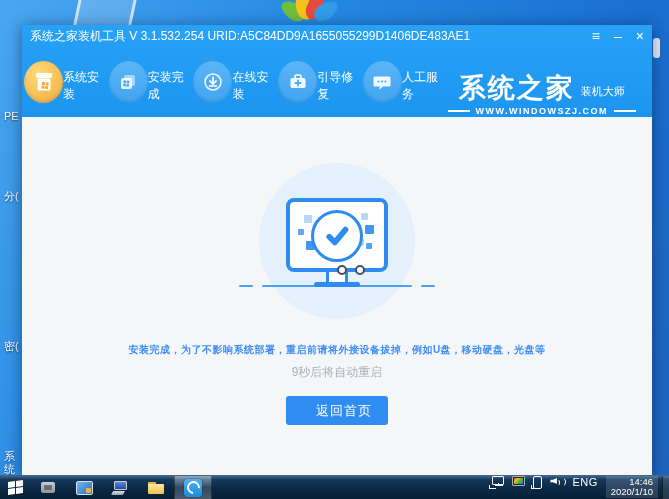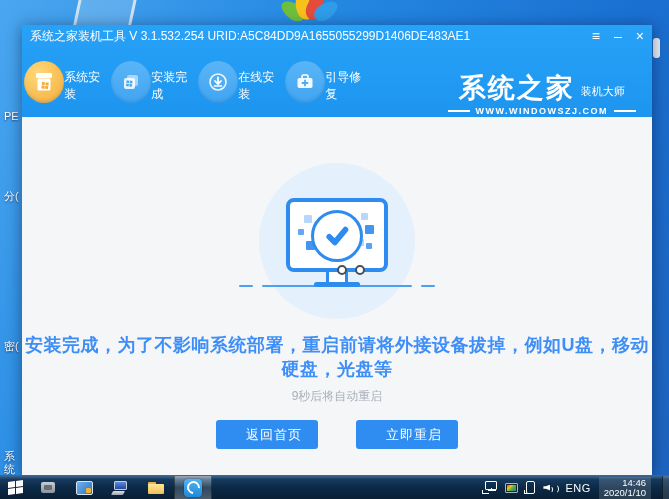--- a/index.html
+++ b/index.html
@@ -66,21 +66,21 @@
   .dot{position:absolute;width:10px;height:10px;border:2px solid #474f5c;border-radius:50%;background:#fff;box-sizing:border-box;}
   .dot.d1{left:44px;top:60px;}
   .dot.d2{left:62px;top:60px;}
   .stand-neck{position:absolute;left:50%;top:105px;transform:translateX(-50%);width:16px;height:15px;
     background:#fff;border-left:3px solid #2e8bf0;border-right:3px solid #2e8bf0;}
   .stand-base{position:absolute;left:50%;top:119px;transform:translateX(-50%);width:46px;height:5px;
     background:#2e8bf0;border-radius:3px;}
   .ground{position:absolute;left:50%;top:122px;transform:translateX(-50%);width:196px;height:2px;display:flex;gap:9px;}
   .ground i{background:#4d9ff0;height:2px;border-radius:1px;display:block;}
   .ground .g1{width:14px;}.ground .g2{flex:1;}.ground .g3{width:14px;}
-  .message{margin-top:14px;text-align:center;color:#3e8ef7;font-size:18px;font-weight:600;letter-spacing:.5px;}
+  .message{margin-top:24px;text-align:center;color:#3e8ef7;font-size:10px;font-weight:600;letter-spacing:.5px;}
   .countdown{margin-top:7px;text-align:center;color:#a9b0bb;font-size:12px;}
   .btn-row{margin-top:15px;display:flex;justify-content:center;gap:38px;}
   .btn{width:102px;height:29px;background:#2f8df2;color:#fff;font-size:13px;border:none;border-radius:3px;
     display:flex;align-items:center;justify-content:center;cursor:pointer;letter-spacing:1px;padding-left:20px;}
   
   .taskbar{position:absolute;left:0;bottom:0;width:669px;height:24px;z-index:3;display:flex;align-items:stretch;
     background:linear-gradient(#3c6690 0%,#16395c 15%,#0b2844 55%,#081f36 100%);
     border-top:1px solid rgba(130,170,210,.5);box-sizing:border-box;}
   .tb-start{width:30px;display:flex;align-items:center;justify-content:center;cursor:pointer;}
   .winlogo{display:grid;grid-template-columns:7px 7px;grid-template-rows:6px 6px;gap:1px;transform:skewY(-8deg);}
@@ -100,21 +100,21 @@
     border-radius:1px;transform:skewX(-28deg);}
   .folder{position:relative;width:16px;height:12px;}
   .folder .tab{position:absolute;left:0;top:0;width:8px;height:4px;background:#e9b64a;border-radius:1px 1px 0 0;}
   .folder .bodyp{position:absolute;left:0;top:2px;width:16px;height:10px;border-radius:1px;
     background:linear-gradient(#fbe79c,#f0c050);}
   .appicon{width:18px;height:18px;border-radius:4px;background:linear-gradient(#51b4f2,#1f8ada);
     display:flex;align-items:center;justify-content:center;box-shadow:0 0 2px rgba(0,0,0,.4);}
   .swoosh{width:9px;height:9px;border:2.5px solid #fff;border-radius:50%;border-bottom-color:transparent;
     transform:rotate(-40deg);}
   .tb-spacer{flex:1;}
-  .tray{display:flex;align-items:center;gap:8px;padding-right:11px;color:#fff;}
+  .tray{display:flex;align-items:flex-start;gap:8px;padding-right:4px;color:#fff;}
   .net{position:relative;width:15px;height:13px;}
   .net .mon{position:absolute;right:0;top:0;width:10px;height:7px;border:1px solid #fff;border-radius:1px;}
   .net .base{position:absolute;right:1px;top:9px;width:8px;height:1px;background:#fff;}
   .net .stem{position:absolute;right:5px;top:7px;width:1px;height:2px;background:#fff;}
   .net .cable{position:absolute;left:0;bottom:0;width:7px;height:1px;background:#fff;}
   .net .cable2{position:absolute;left:0;bottom:0;width:1px;height:4px;background:#fff;}
   .disp{width:13px;height:10px;background:#1e242c;border:1px solid #aab4bf;border-radius:1px;padding:1px;box-sizing:border-box;}
   .disp i{display:block;width:100%;height:100%;
     background:linear-gradient(135deg,#e23a2e 0%,#f6c01a 30%,#47b43a 60%,#2f6fe0 100%);}
   .phone{width:7px;height:11px;border:1px solid #fff;border-radius:2px;position:relative;}
@@ -207,20 +207,33 @@
         <span class="nav-circle">
           <svg width="22" height="22" viewBox="0 0 22 22">
             <rect x="3.5" y="7" width="15" height="10" rx="1.8" fill="#fff" opacity=".92"></rect>
             <path d="M8 7V5.4A1.4 1.4 0 0 1 9.4 4h3.2A1.4 1.4 0 0 1 14 5.4V7" fill="none" stroke="#fff" stroke-width="1.6"></path>
             <path d="M11 9.5v5M8.5 12h5" stroke="#4aa9f2" stroke-width="1.8" stroke-linecap="round"></path>
           </svg>
         </span>
         <span class="nav-label">引导修复</span>
       </div>
 
+      <div class="nav-item">
+        <span class="nav-circle">
+          <svg width="22" height="22" viewBox="0 0 22 22">
+            <path d="M4 5.5h14a1.5 1.5 0 0 1 1.5 1.5v7a1.5 1.5 0 0 1-1.5 1.5h-6l-3.5 3v-3H4A1.5 1.5 0 0 1 2.5 14V7A1.5 1.5 0 0 1 4 5.5z" fill="#fff" opacity=".92"></path>
+            <g fill="#4aa9f2">
+              <circle cx="7.5" cy="10.5" r="1.1"></circle>
+              <circle cx="11" cy="10.5" r="1.1"></circle>
+              <circle cx="14.5" cy="10.5" r="1.1"></circle>
+            </g>
+          </svg>
+        </span>
+        <span class="nav-label">人工服务</span>
+      </div>
 
       <div class="logo">
         <div class="logo-row">
           <span class="logo-brand">系统之家</span>
           <span class="logo-suffix">装机大师</span>
         </div>
         <div class="logo-site">WWW.WINDOWSZJ.COM</div>
       </div>
     </div>
   </div>
@@ -253,21 +266,20 @@
           <i class="dot d2"></i>
         </div>
       </div>
     </div>
 
     <div class="message">安装完成，为了不影响系统部署，重启前请将外接设备拔掉，例如U盘，移动硬盘，光盘等</div>
     <div class="countdown">9秒后将自动重启</div>
 
     <div class="btn-row">
       <button class="btn">返回首页</button>
-      <button class="btn">立即重启</button>
     </div>
   </div>
 </div>
 
 <div class="taskbar">
   <div class="tb-start">
     <span class="winlogo">
         <i></i>
         <i></i>
         <i></i>

